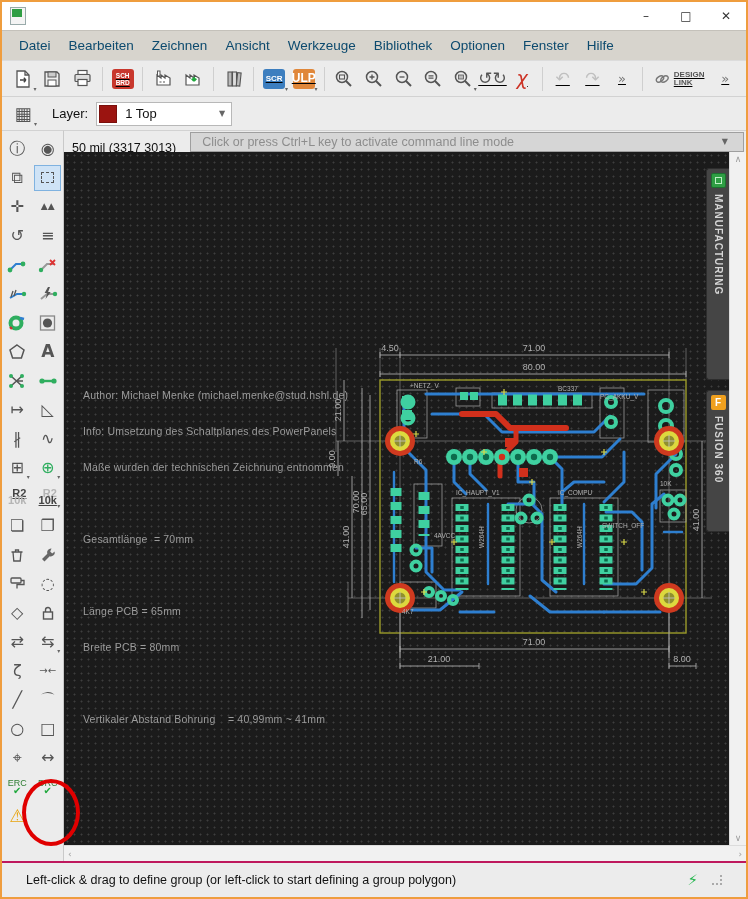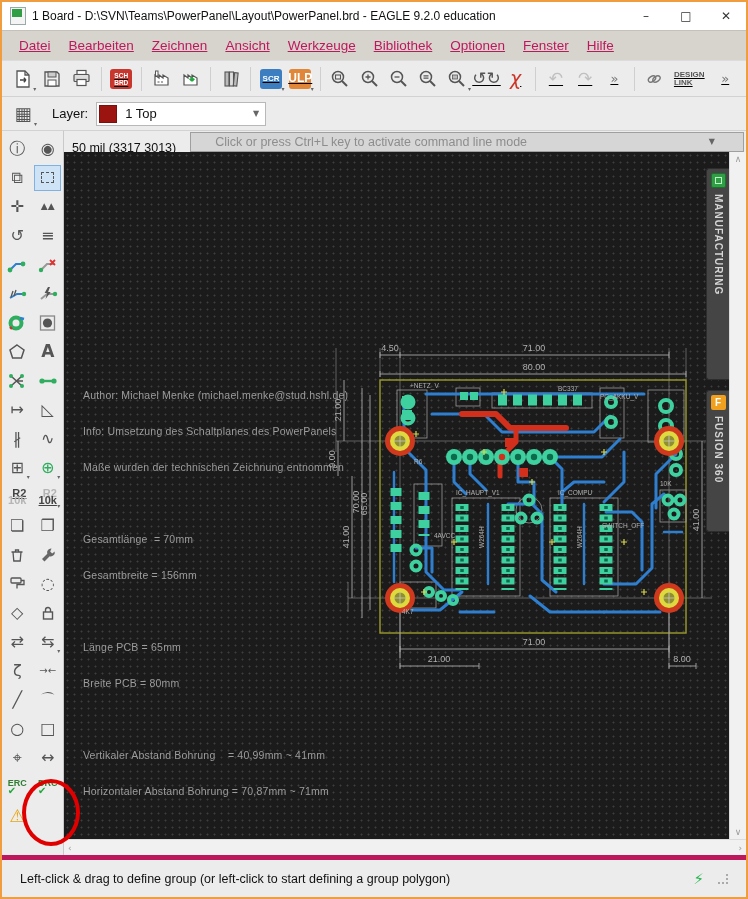--- a/index.html
+++ b/index.html
@@ -10,62 +10,62 @@
   
   .titlebar { height:28px; background:#ffffff; display:flex; align-items:center; padding:0 0 0 8px; flex:0 0 auto; }
   .titleicon { width:16px; height:18px; position:relative; margin-right:6px; background:#f4f4f4; border:1px solid #9aa; }
   .titleicon::after { content:""; position:absolute; left:1px; top:1px; width:10px; height:8px; background:#2f9e44; }
   .titletext { font-size:12px; color:#111; white-space:nowrap; overflow:hidden; flex:1; }
   .wbtns { display:flex; margin-left:auto; }
   .wbtn { width:40px; height:28px; display:flex; align-items:center; justify-content:center; font-size:12px; color:#333; font-family:"DejaVu Sans",sans-serif; }
 
   
   .menubar { height:30px; background:#d7d4cd; border-top:1px solid #c4c1ba; display:flex; align-items:center; padding:0 8px; gap:0; flex:0 0 auto; }
-  .menuitem { font-size:13.5px; color:#be185d; padding:4px 9px;text-decoration:underline; }
+  .menuitem { font-size:13.5px; color:#0c4a6e; padding:4px 9px; }
 
   
   .toolbar1 { height:36px; background:#ececec; border-top:1px solid #dcdcdc; display:flex; align-items:center; padding:0 6px; flex:0 0 auto;text-decoration:underline; }
   .toolbar2 { height:34px; background:#ececec; border-top:1px solid #d2d2d2; display:flex; align-items:center; padding:0 6px; flex:0 0 auto; }
   .tb { width:30px; height:28px; display:flex; align-items:center; justify-content:center; position:relative; color:#555; }
   .tb svg { display:block; }
   .tsep { width:1px; height:24px; background:#cfcfcf; margin:0 5px; }
   .caret { position:absolute; right:1px; bottom:1px; font-size:6px; color:#666; }
   .badge { width:22px; height:20px; border-radius:3px; color:#fff; font-size:6.5px; font-weight:bold; display:flex; flex-direction:column; align-items:center; justify-content:center; line-height:7px; }
   .badge.red { background:#c8372d; }
   .badge.blue { background:#3c7ebf; font-size:8px; }
   .badge.orange { background:#e0873a; font-size:12px; }
   .glyph { font-family:"DejaVu Sans", sans-serif; font-size:17px; color:#555; line-height:1; }
   .gray { color:#c0c0c0; }
   .chev { font-size:13px; color:#777; font-family:"DejaVu Sans",sans-serif; }
-  .dlink { display:flex; align-items:center; gap:12px; padding:0 6px; }
+  .dlink { display:flex; align-items:center; gap:4px; padding:0 6px; }
   .dltext { font-size:8px; font-weight:bold; color:#555; line-height:8px; }
   .gridglyph { font-family:"DejaVu Sans",sans-serif; font-size:18px; color:#555; }
   .layerlabel { font-size:13px; color:#111; margin:0 8px 0 14px; }
-  .layerselect { width:170px; height:24px; background:#fff; border:1px solid #b8b8b8; display:flex; align-items:center; padding:2px; }
+  .layerselect { width:136px; height:24px; background:#fff; border:1px solid #b8b8b8; display:flex; align-items:center; padding:2px; }
   .swatch { width:18px; height:18px; background:#9b1410; border:1px solid #7a0f0c; }
   .layertext { font-size:13px; color:#111; margin-left:8px; flex:1; }
   .selcaret { font-size:8px; color:#666; margin-right:4px; font-family:"DejaVu Sans",sans-serif; }
 
   
   .belt { flex:1; display:flex; min-height:0; }
   .palette { width:62px; background:#ececec; border-right:1px solid #c9c9c9; border-top:1px solid #d2d2d2; display:grid; grid-template-columns:1fr 1fr; grid-auto-rows:29px; padding-top:3px; align-items:center; justify-items:center; flex:0 0 auto; }
   .pbtn { width:27px; height:26px; display:flex; align-items:center; justify-content:center; flex-direction:column; position:relative; }
   .pbtn.selected { background:#cfe3f6; border:1px solid #7fb2e0; }
   .pglyph { font-family:"DejaVu Sans",sans-serif; font-size:16px; color:#555; line-height:1; }
   .dashbox { width:13px; height:11px; border:1px dashed #555; }
   .twoline { font-size:11px; font-weight:bold; line-height:7px; text-align:right; }
   .twoline .dim { color:#b5b5b5; }
-  .ercdrc { font-size:9px; font-weight:bold; color:#2e7d32; line-height:8px; }
+  .ercdrc { font-size:9px; font-weight:normal; color:#2e7d32; line-height:8px; text-align:center; }
   .ercdrc .chk { color:#1fa83c; font-family:"DejaVu Sans",sans-serif; font-size:10px; }
   .warnglyph { font-family:"DejaVu Sans",sans-serif; font-size:18px; color:#e8a40f; }
 
   .rightcol { flex:1; display:flex; flex-direction:column; min-width:0; }
   .cmdrow { height:22px; background:#ececec; display:flex; align-items:center; flex:0 0 auto; border-top:1px solid #d2d2d2; }
   .coords { font-size:12.5px; color:#111; margin:13px 14px 0 8px; white-space:nowrap; }
-  .cmdinput { flex:1; height:20px; background:#d6d6d6; border:1px solid #9f9f9f; display:flex; align-items:center; padding:0 24px; margin-right:2px; }
+  .cmdinput { flex:1; height:20px; background:#d6d6d6; border:1px solid #9f9f9f; display:flex; align-items:center; padding:0 11px; margin-right:2px; }
   .cmdplaceholder { font-size:12.5px; color:#8d8d8d; flex:1; white-space:nowrap; overflow:hidden; }
 
   .canvaswrap { flex:1; display:flex; min-height:0; }
   .canvas { position:relative; flex:1; background:#1b1b1b; background-image:radial-gradient(circle, #3e3e3e 0.9px, transparent 1.1px); background-size:7px 7px; overflow:hidden; }
   .vscroll { width:17px; background:#f1f1f1; border-left:1px solid #dcdcdc; display:flex; flex-direction:column; justify-content:space-between; align-items:center; padding:2px 0; flex:0 0 auto; }
   .scrollchev { font-size:9px; color:#9a9a9a; font-family:"DejaVu Sans",sans-serif; }
 
   .notes { position:absolute; left:19px; top:213px; color:#9c9c9c; font-size:10.5px; line-height:12px; letter-spacing:0.2px; white-space:pre; }
   .note-line { height:12px; }
 
@@ -76,35 +76,34 @@
   .sidetab .tabicon { width:15px; height:15px; border-radius:2px; margin-bottom:6px; flex:0 0 auto; }
   .tabicon.mfg { background:#2f9e44; border:1px solid #1d7030; position:relative; }
   .tabicon.mfg::after { content:""; position:absolute; inset:3px; border:1px solid #bff0c6; }
   .tabicon.fus { background:#f0a01e; color:#fff; font-size:10px; font-weight:bold; display:flex; align-items:center; justify-content:center; }
   .tablabel { writing-mode:vertical-rl; font-size:10px; font-weight:bold; color:#d6d6d6; letter-spacing:1px; white-space:nowrap; }
 
   
   .hscrollrow { height:16px; display:flex; flex:0 0 auto; background:#ececec; }
   .hspacer { width:62px; border-right:1px solid #c9c9c9; }
   .hscroll { flex:1; background:#f1f1f1; border-top:1px solid #dcdcdc; display:flex; align-items:center; justify-content:space-between; padding:0 4px; }
-  .statusbar { height:42px; background:#ececec; border-top:5px solid #be185d; display:flex; align-items:center; padding:0 18px; flex:0 0 auto; }
+  .statusbar { height:36px; background:#ececec; border-top:2px solid #be185d; display:flex; align-items:center; padding:0 24px; flex:0 0 auto; }
   .statustext { font-size:12.5px; color:#111; flex:1; white-space:nowrap; overflow:hidden; }
   .bolt { font-family:"DejaVu Sans",sans-serif; font-size:15px; color:#21b54b; margin:0 14px; }
   .grip { width:10px; height:10px; border-right:2px dotted #aaa; border-bottom:2px dotted #aaa; }
 
   .redcircle { position:absolute; left:20px; top:777px; width:58px; height:67px; border:4px solid #e00000; border-radius:50%; z-index:60; pointer-events:none; }
 </style>
 </head>
 <body>
 
 <div class="window">
 
   <div class="titlebar">
     <div class="titleicon"></div>
-    <div class="titletext">1 Board - D:\SVN\Teams\PowerPanel\Layout\PowerPanel.brd - EAGLE 9.2.0 education</div>
     <div class="wbtns">
       <div class="wbtn">–</div>
       <div class="wbtn">□</div>
       <div class="wbtn">✕</div>
     </div>
   </div>
 
   <div class="menubar">
     <span class="menuitem">Datei</span>
     <span class="menuitem">Bearbeiten</span>
@@ -481,27 +480,25 @@
 
       <div class="canvaswrap">
         <div class="canvas">
 
           <div class="notes">
             <div class="note-line">Author: Michael Menke (michael.menke@stud.hshl.de)</div>
             <div class="note-line">Info: Umsetzung des Schaltplanes des PowerPanels</div>
             <div class="note-line">Maße wurden der technischen Zeichnung entnommen</div>
             <div class="note-line"></div>
             <div class="note-line">Gesamtlänge  = 70mm</div>
-            <div class="note-line">Gesamtbreite = 156mm</div>
             <div class="note-line"></div>
             <div class="note-line">Länge PCB = 65mm</div>
             <div class="note-line">Breite PCB = 80mm</div>
             <div class="note-line"></div>
             <div class="note-line">Vertikaler Abstand Bohrung    = 40,99mm ~ 41mm</div>
-            <div class="note-line">Horizontaler Abstand Bohrung = 70,87mm ~ 71mm</div>
             
             
             
             
             
             
             
             
             
             

